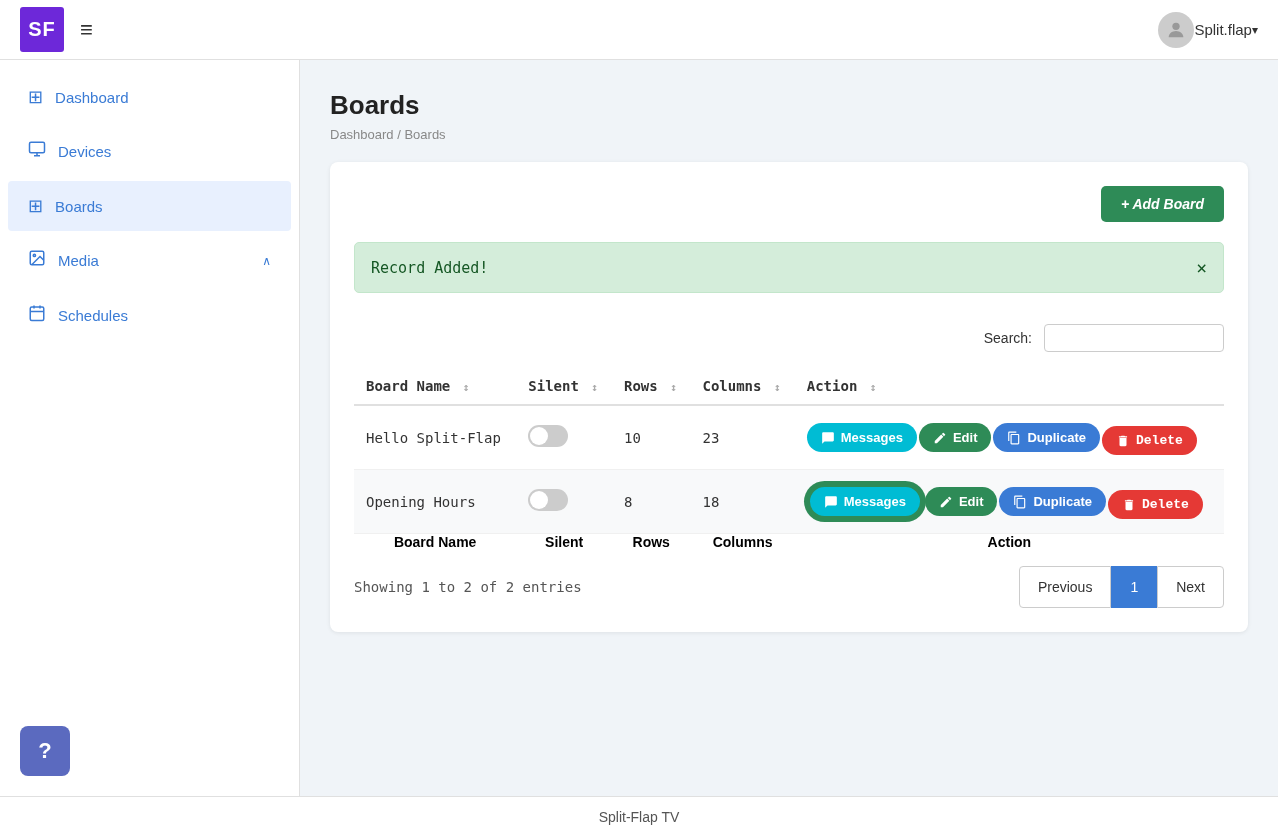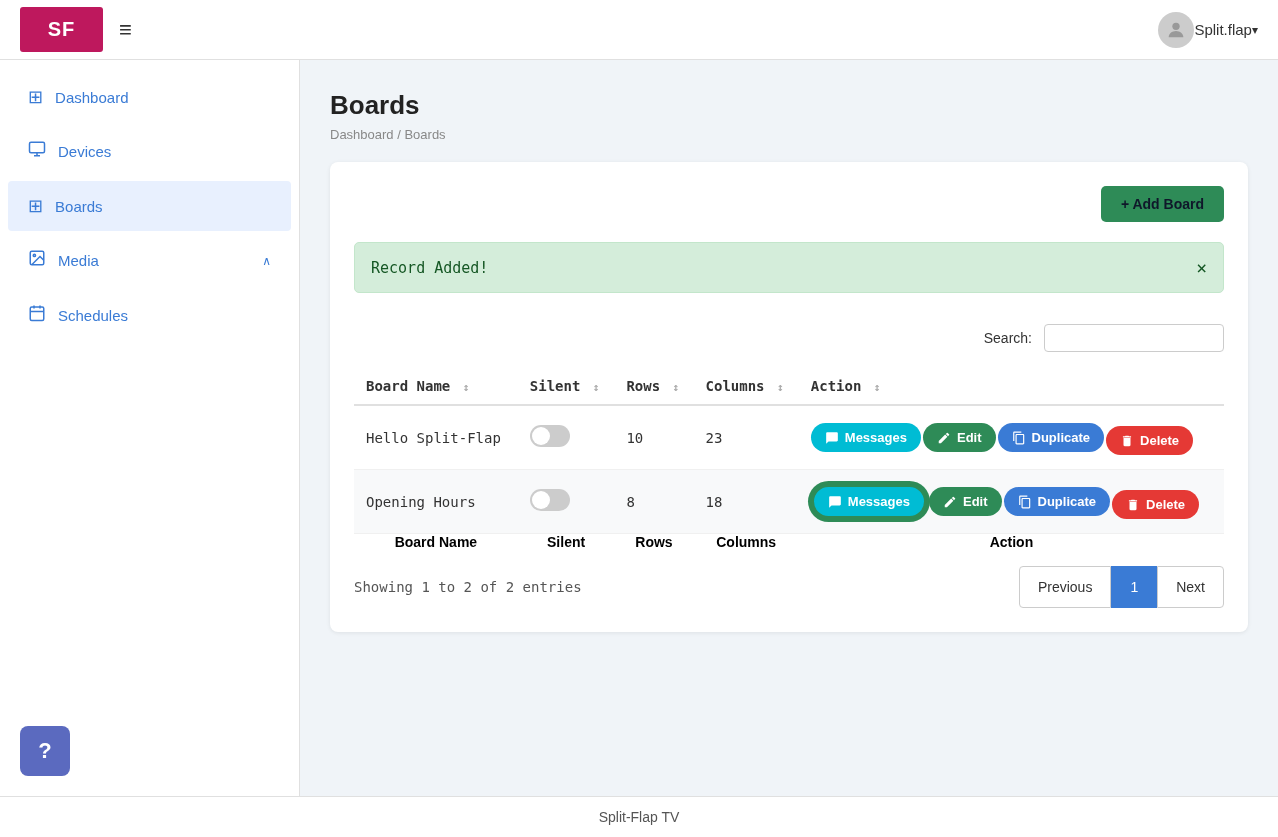--- a/index.html
+++ b/index.html
@@ -12,22 +12,22 @@
       display: flex;
       align-items: center;
       justify-content: space-between;
       padding: 0 20px;
       border-bottom: 1px solid #e0e0e0;
       z-index: 10;
       flex-shrink: 0;
     }
     .topbar-left { display: flex; align-items: center; gap: 16px; }
     .logo {
-      width: 83px; height: 45px;
-      background: #be185d;
+      width: 44px; height: 45px;
+      background: #6d28d9;
       display: flex; align-items: center; justify-content: center;
       color: white; font-size: 20px; font-weight: bold; letter-spacing: 1px;
       border-radius: 3px;
     }
     .hamburger { font-size: 22px; color: #333; cursor: pointer; }
     .topbar-right { display: flex; align-items: center; gap: 0; }
     .avatar {
       width: 36px; height: 36px; border-radius: 50%;
       background: #ccc;
       display: flex; align-items: center; justify-content: center;
@@ -108,27 +108,28 @@
     }
 
     .card-header {
       display: flex;
       justify-content: flex-end;
       margin-bottom: 20px;
     }
 
     .btn-add {
       background: #2e8b57;
-      color: #0f172a;
+      color: #ffffff;
       border: none;
       padding: 10px 20px;
       border-radius: 5px;
       font-size: 14px;
       cursor: pointer;
       font-weight: bold;
+      font-style: italic;
     }
 
     
     .alert {
       background: #d4edda;
       border: 1px solid #c3e6cb;
       color: #155724;
       padding: 14px 16px;
       border-radius: 5px;
       display: flex;
@@ -245,20 +246,21 @@
       border: none;
       padding: 7px 14px;
       border-radius: 20px;
       font-size: 13px;
       cursor: pointer;
       display: inline-flex;
       align-items: center;
       gap: 6px;
       font-weight: bold;
       margin-top: 6px;
+      font-family: Liberation Mono, monospace;
     }
     .action-cell { display: flex; flex-wrap: wrap; gap: 2px; align-items: center; }
 
     
     .btn-messages-highlighted {
       background: #00bcd4;
       color: white;
       border: 3px solid #2e8b57;
       padding: 7px 14px;
       border-radius: 20px;

